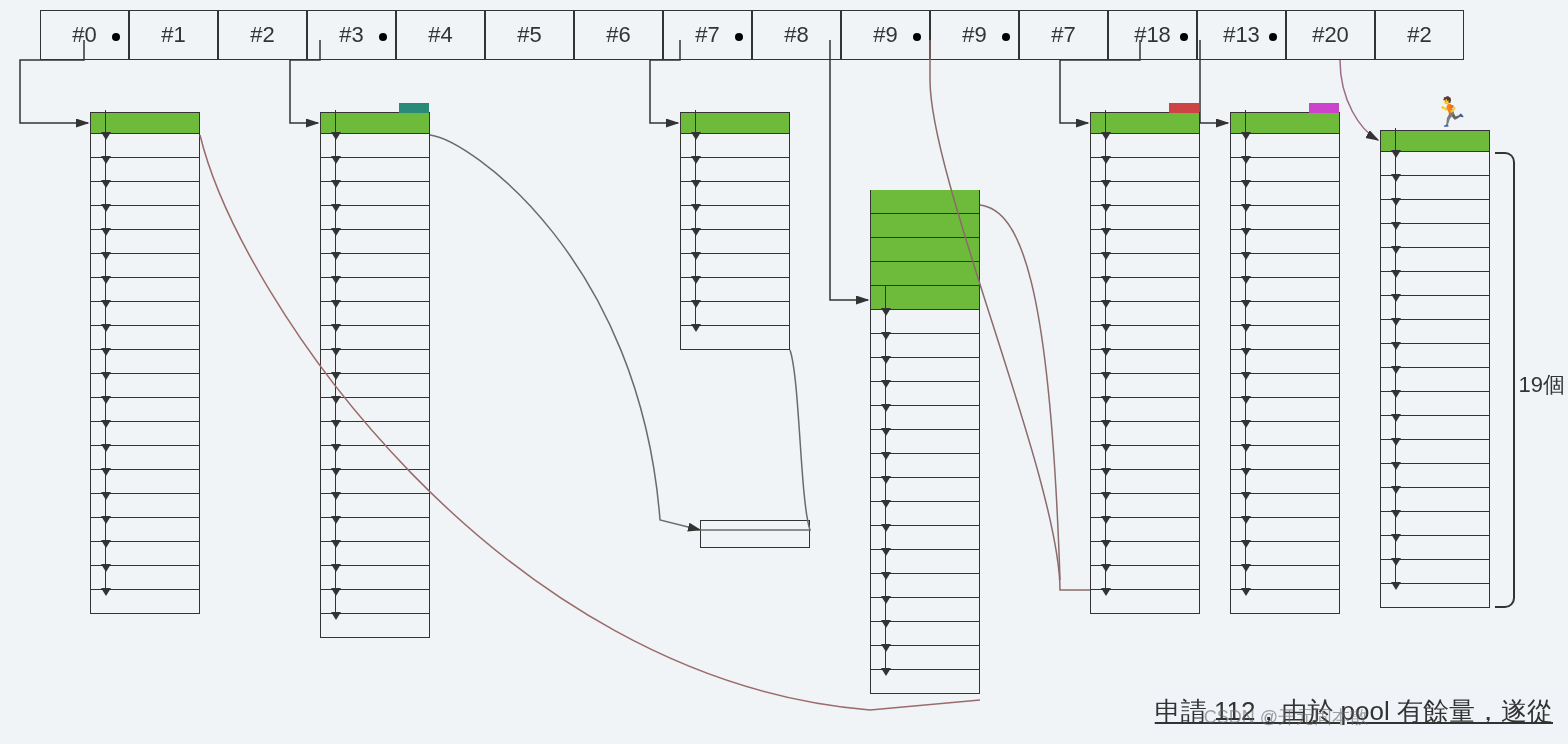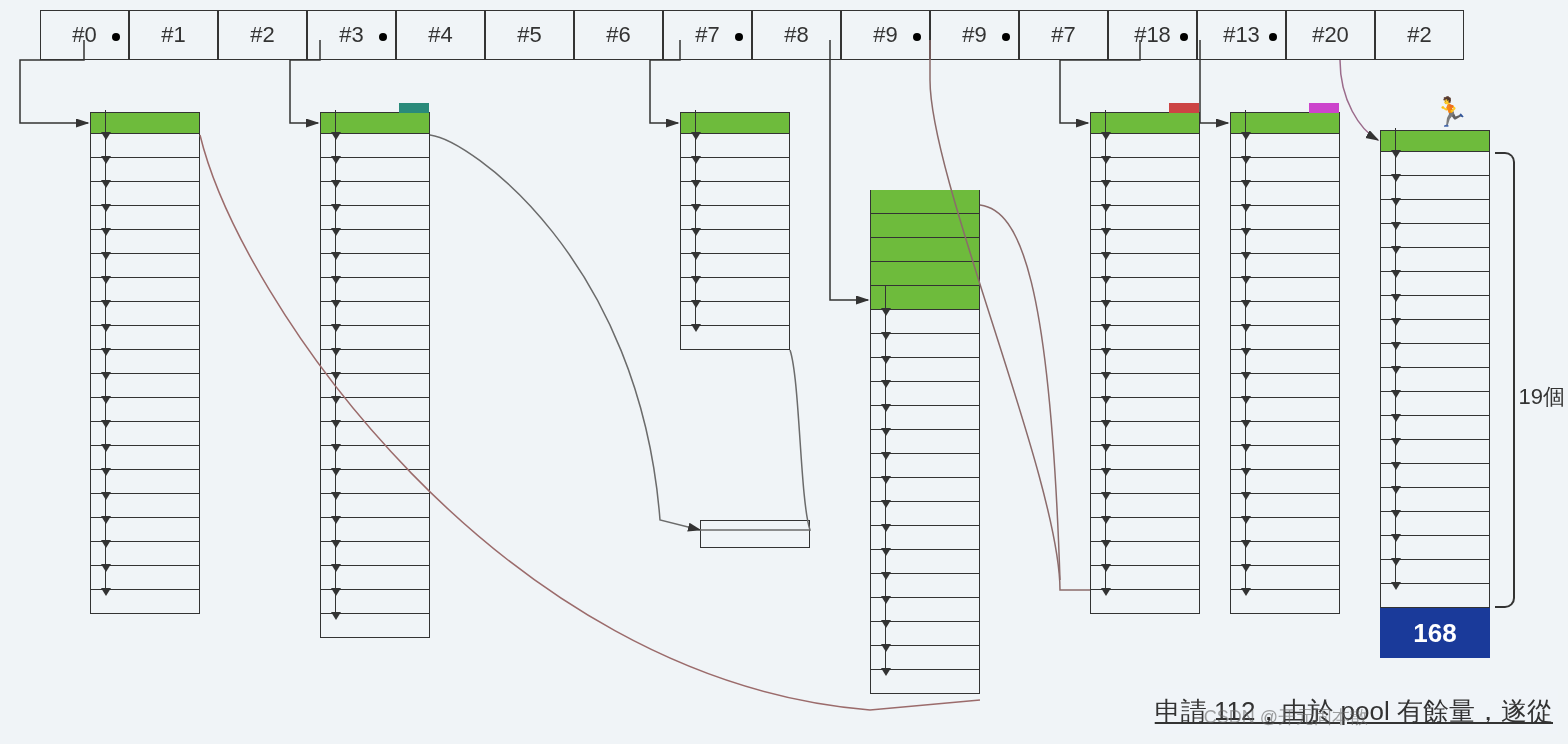--- a/index.html
+++ b/index.html
@@ -108,21 +108,20 @@
     border-bottom: 2px solid #333;
     border-top-right-radius: 10px;
     border-bottom-right-radius: 10px;
   }
   .brace-label {
     position: absolute;
     right: -75px;
     top: 240px;
     font-size: 22px;
     color: #333;
-    margin-top: 12px;
   }
   .caption {
     position: absolute;
     bottom: 10px;
     right: 10px;
     font-size: 26px;
     color: #333;
     background: rgba(240,244,247,0.9);
     padding: 5px;
     text-decoration: underline;
@@ -743,23 +742,20 @@
         <div class="arrow-down"></div>
       </div>
       <div class="cell">
         <div class="vline"></div>
         <div class="arrow-down"></div>
       </div>
       <div class="cell">
         <div class="vline"></div>
         <div class="arrow-down"></div>
       </div>
-      <div class="blue-box">
-        <span>168</span>
-      </div>
       <div class="brace"></div>
       <div class="brace-label">19個</div>
     </div>
   </div>
 
 <div class="floating-box" id="floating-box" style="left: 700px; top: 520px;"></div>
 
 <div class="stick-figure">🏃</div>
 
 <svg class="connections">

